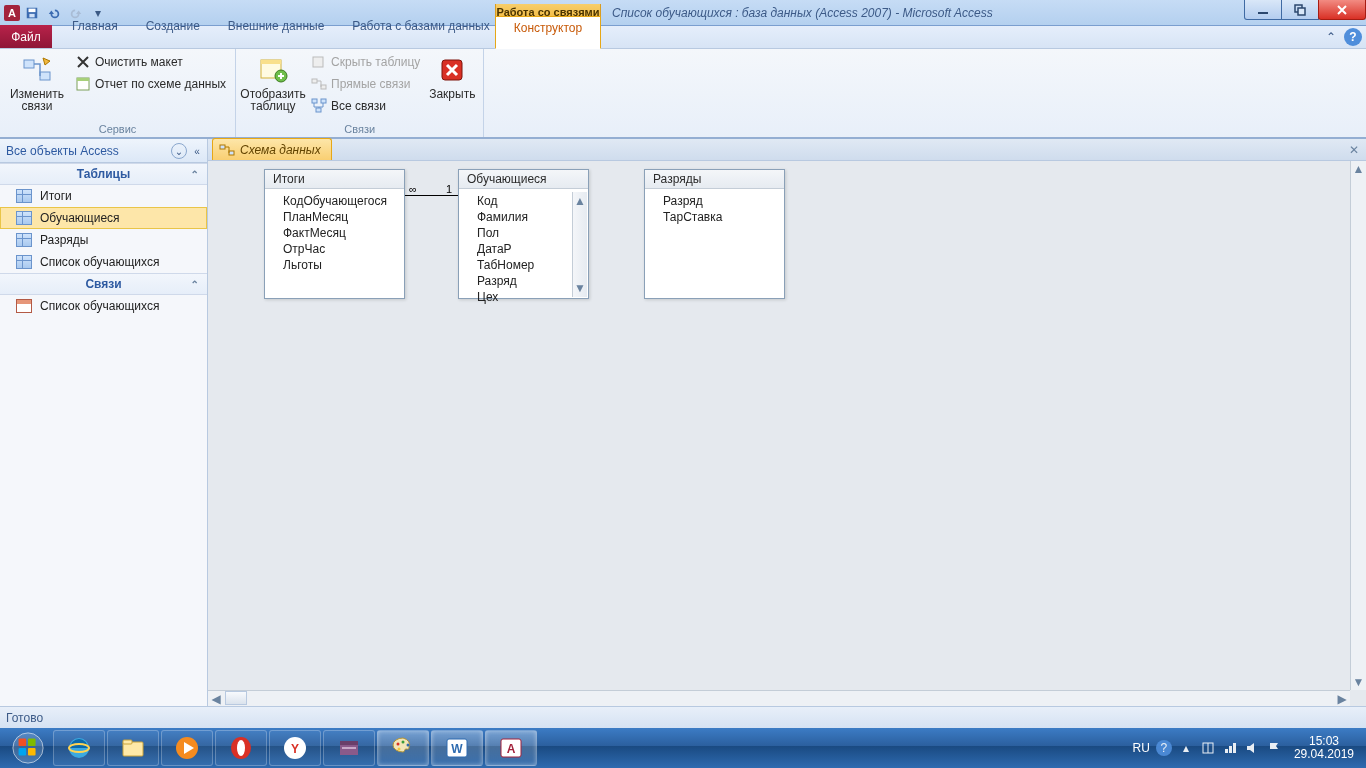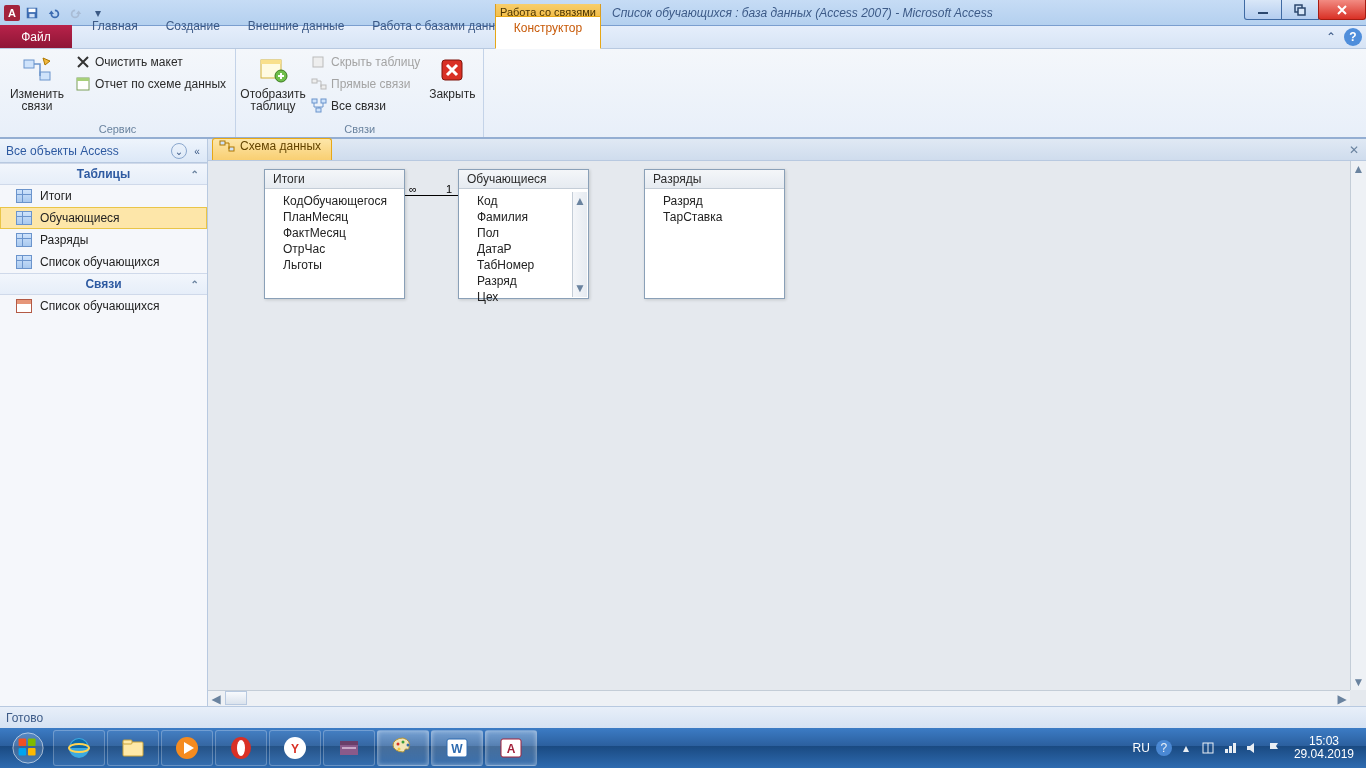--- a/index.html
+++ b/index.html
@@ -4,31 +4,31 @@
 <style>
 * { margin: 0; padding: 0; box-sizing: border-box; font-family: "Segoe UI", Tahoma, sans-serif; font-size: 12px; }
 html, body { width: 1366px; height: 768px; overflow: hidden; background: #fff; }
 
 
 .titlebar { height: 26px; background: linear-gradient(#c6dcf5, #b4d0ef); display: flex; align-items: stretch; border-bottom: 1px solid #7a9ecf; position: relative; }
 .qat { display: flex; align-items: center; padding-left: 4px; gap: 2px; }
 .qat .app-icon { width: 16px; height: 16px; background: #a3233c; display: inline-flex; align-items: center; justify-content: center; color: #fff; font-weight: bold; font-size: 11px; border-radius: 2px; }
 .qat-btn { width: 20px; height: 20px; display: inline-flex; align-items: center; justify-content: center; color: #3b5a85; }
 .qat-btn svg { width: 14px; height: 14px; }
-.title-ctx { position: absolute; left: 495px; top: 4px; width: 106px; height: 16px; background: linear-gradient(#f7ce6b, #f2b940); color: #4a3400; display: flex; align-items: center; justify-content: center; font-size: 11px; border-left: 1px solid #d99c20; border-right: 1px solid #d99c20; }
+.title-ctx { position: absolute; left: 495px; top: 4px; width: 106px; height: 16px; background: linear-gradient(#f7ce6b, #f2b940); color: #4a3400; display: flex; align-items: center; justify-content: center; font-size: 11px; border-left: 1px solid #d99c20; border-right: 1px solid #d99c20; font-weight: bold; }
 .title-text { position: absolute; left: 612px; top: 0; height: 26px; display: flex; align-items: center; color: #3c5a87; font-size: 12px; font-style: italic; }
 .win-controls { position: absolute; right: 0; top: 0; display: flex; }
 .win-btn { width: 38px; height: 20px; border: 1px solid #3f6aa3; border-top: none; margin-left: -1px; display: flex; align-items: center; justify-content: center; background: linear-gradient(#d9e7f8, #b4cdef); }
 .win-btn.close { width: 48px; background: linear-gradient(#f28b82, #d93025); border-color: #a71c12; border-top-right-radius: 0; border-bottom-right-radius: 3px; border-bottom-left-radius: 3px; }
 .win-btn svg { width: 12px; height: 12px; }
 .win-btn:first-child { border-bottom-left-radius: 3px; }
 
 
 .ribbon-tabs { height: 23px; background: linear-gradient(#e5eefb, #d7e4f5); display: flex; align-items: flex-end; border-bottom: 1px solid #b8c9e0; position: relative; }
-.file-tab { width: 72px; height: 23px; background: linear-gradient(#b8224a, #8f1636); color: #fff; display: flex; align-items: center; justify-content: center; font-size: 12px; border-radius: 0 0 0 0; margin-right: 6px; }
+.file-tab { width: 52px; height: 23px; background: linear-gradient(#b8224a, #8f1636); color: #fff; display: flex; align-items: center; justify-content: center; font-size: 12px; border-radius: 0 0 0 0; margin-right: 6px; }
 .rib-tab { padding: 0 14px; height: 33px; line-height: 23px; color: #3c5a87; cursor: default; }
 .rib-tab.ctx { background: #fff; border: 1px solid #e6a717; border-bottom: 1px solid #fff; margin-bottom: -1px; position: absolute; left: 495px; width: 106px; text-align: center; padding: 0; color: #c85b0a; }
 .help-ctrls { position: absolute; right: 4px; top: 2px; display: flex; gap: 4px; align-items: center; }
 .help-ctrls span { width: 18px; height: 18px; display: inline-flex; align-items: center; justify-content: center; color: #3c5a87; border: 1px solid transparent; border-radius: 2px; }
 
 
 .ribbon { height: 90px; background: linear-gradient(#f4f7fb, #e8eff9); border-bottom: 2px solid #94aed2; display: flex; }
 .r-group { border-right: 1px solid #c4d3e8; display: flex; flex-direction: column; }
 .r-group .items-row { flex: 1; display: flex; align-items: flex-start; padding: 3px 6px 0; gap: 4px; }
 .r-group .label { text-align: center; color: #6a839f; font-size: 11px; padding-bottom: 2px; }
@@ -54,21 +54,21 @@
 .nav-item.sel { background: #fde6a9; border: 1px solid #e9c548; margin: 0; padding: 3px 7px 3px 15px; }
 .tbl-ico { width: 16px; height: 14px; display: inline-block; background: linear-gradient(#cfe3fb, #a9c9ef); border: 1px solid #6b94cc; position: relative; }
 .tbl-ico::before, .tbl-ico::after { content: ""; position: absolute; background: #6b94cc; }
 .tbl-ico::before { left: 0; right: 0; top: 4px; height: 1px; }
 .tbl-ico::after { top: 0; bottom: 0; left: 5px; width: 1px; }
 .frm-ico { width: 16px; height: 14px; display: inline-block; background: #fff; border: 1px solid #b35a45; position: relative; }
 .frm-ico::before { content: ""; position: absolute; left: 0; right: 0; top: 0; height: 4px; background: #e69679; }
 
 .canvas-wrap { flex: 1; display: flex; flex-direction: column; background: #dbe4f0; }
 .doc-tabs { height: 22px; background: linear-gradient(#e0e9f4, #cfdced); display: flex; align-items: flex-end; border-bottom: 1px solid #b8c9e0; position: relative; }
-.doc-tab { height: 22px; background: linear-gradient(#fde6a9, #f9cf72); border: 1px solid #e6a717; border-bottom: none; border-radius: 3px 3px 0 0; display: flex; gap: 5px; padding: 0 10px 0 6px; color: #634400; margin-left: 4px; }
+.doc-tab { height: 22px; background: linear-gradient(#fde6a9, #f9cf72); border: 1px solid #e6a717; border-bottom: none; border-radius: 3px 3px 0 0; display: flex; align-items: center; gap: 5px; padding: 0 10px 0 6px; color: #634400; margin-left: 4px; font-style: italic; }
 .doc-tab .ico { width: 16px; height: 14px; display: inline-flex; align-items: center; justify-content: center; }
 .doc-close { position: absolute; right: 4px; top: 3px; width: 16px; height: 16px; color: #6a839f; display: flex; align-items: center; justify-content: center; }
 
 .canvas { flex: 1; background: #e5e9ee; position: relative; overflow: hidden; }
 .dgm-box { position: absolute; background: #fff; border: 1px solid #8aa0b7; box-shadow: 1px 1px 3px rgba(0,0,0,0.15); }
 .dgm-box .hdr { background: linear-gradient(#f4f6f9, #e6ebf1); border-bottom: 1px solid #c4cdd7; padding: 2px 8px; color: #2b2b2b; }
 .dgm-box .body { padding: 4px 4px 4px 16px; position: relative; }
 .dgm-box .fld { padding: 1px 2px; color: #222; position: relative; white-space: nowrap; overflow: hidden; }
 .dgm-box .fld.key::before { content: ""; position: absolute; left: -13px; top: 3px; width: 9px; height: 9px; border-radius: 50% 50% 50% 0; background: #f5c83c; border: 1px solid #ad8400; transform: rotate(-45deg); }
 .dgm-box .sbar { position: absolute; right: 1px; top: 22px; bottom: 1px; width: 15px; background: linear-gradient(90deg, #f4f6f9, #e6ebf1); border-left: 1px solid #c4cdd7; display: flex; flex-direction: column; justify-content: space-between; align-items: center; color: #6a839f; font-size: 9px; }

